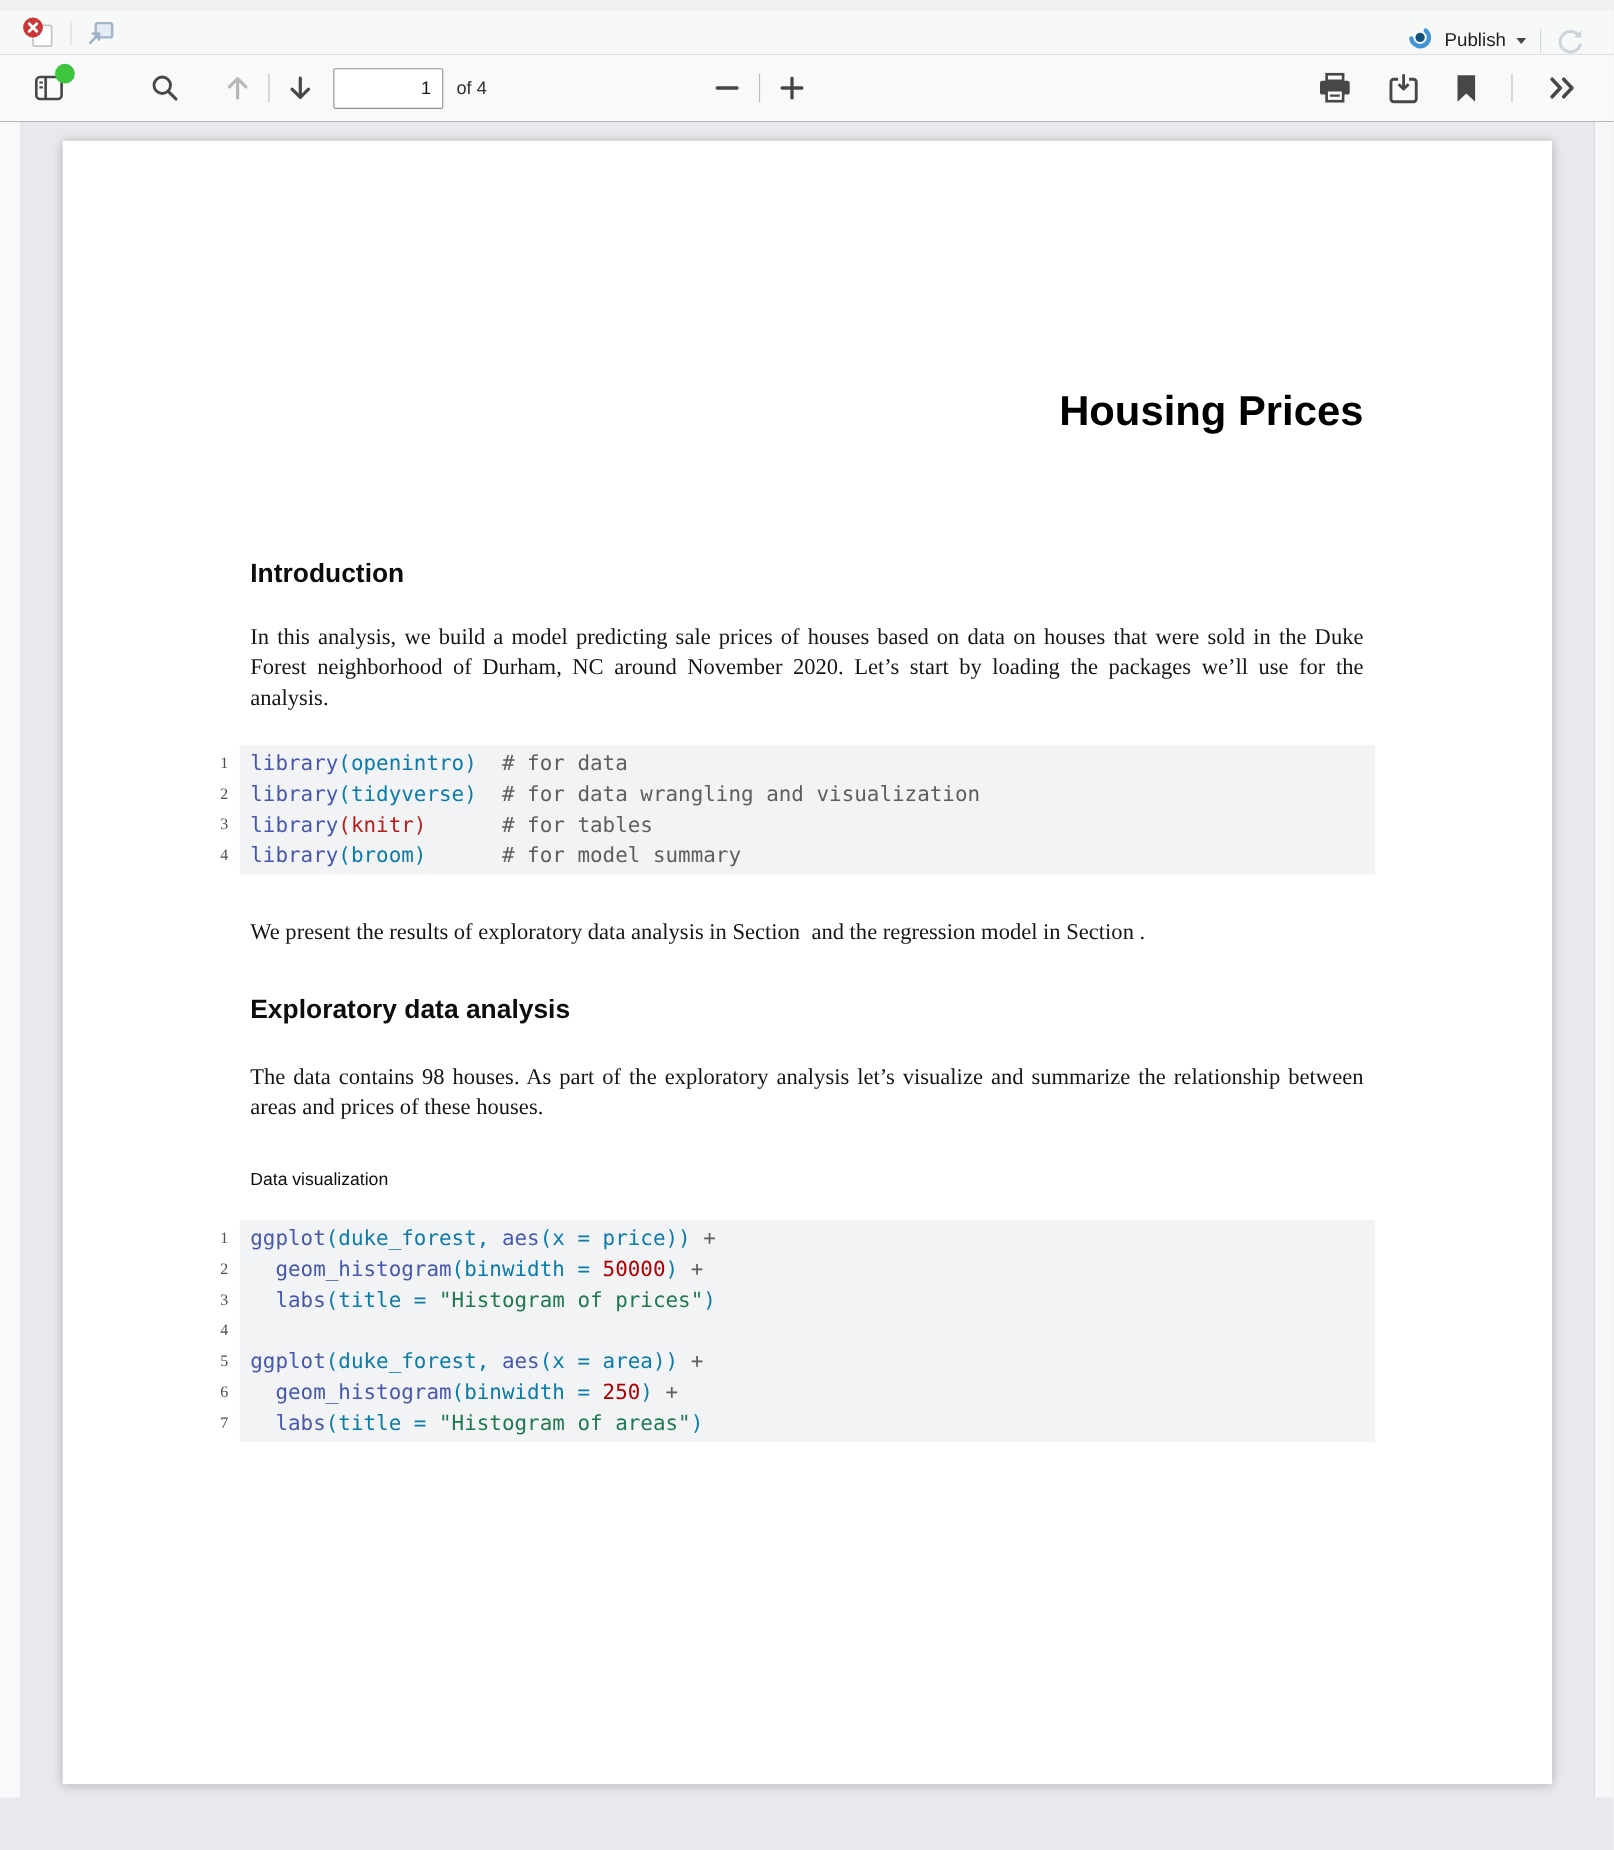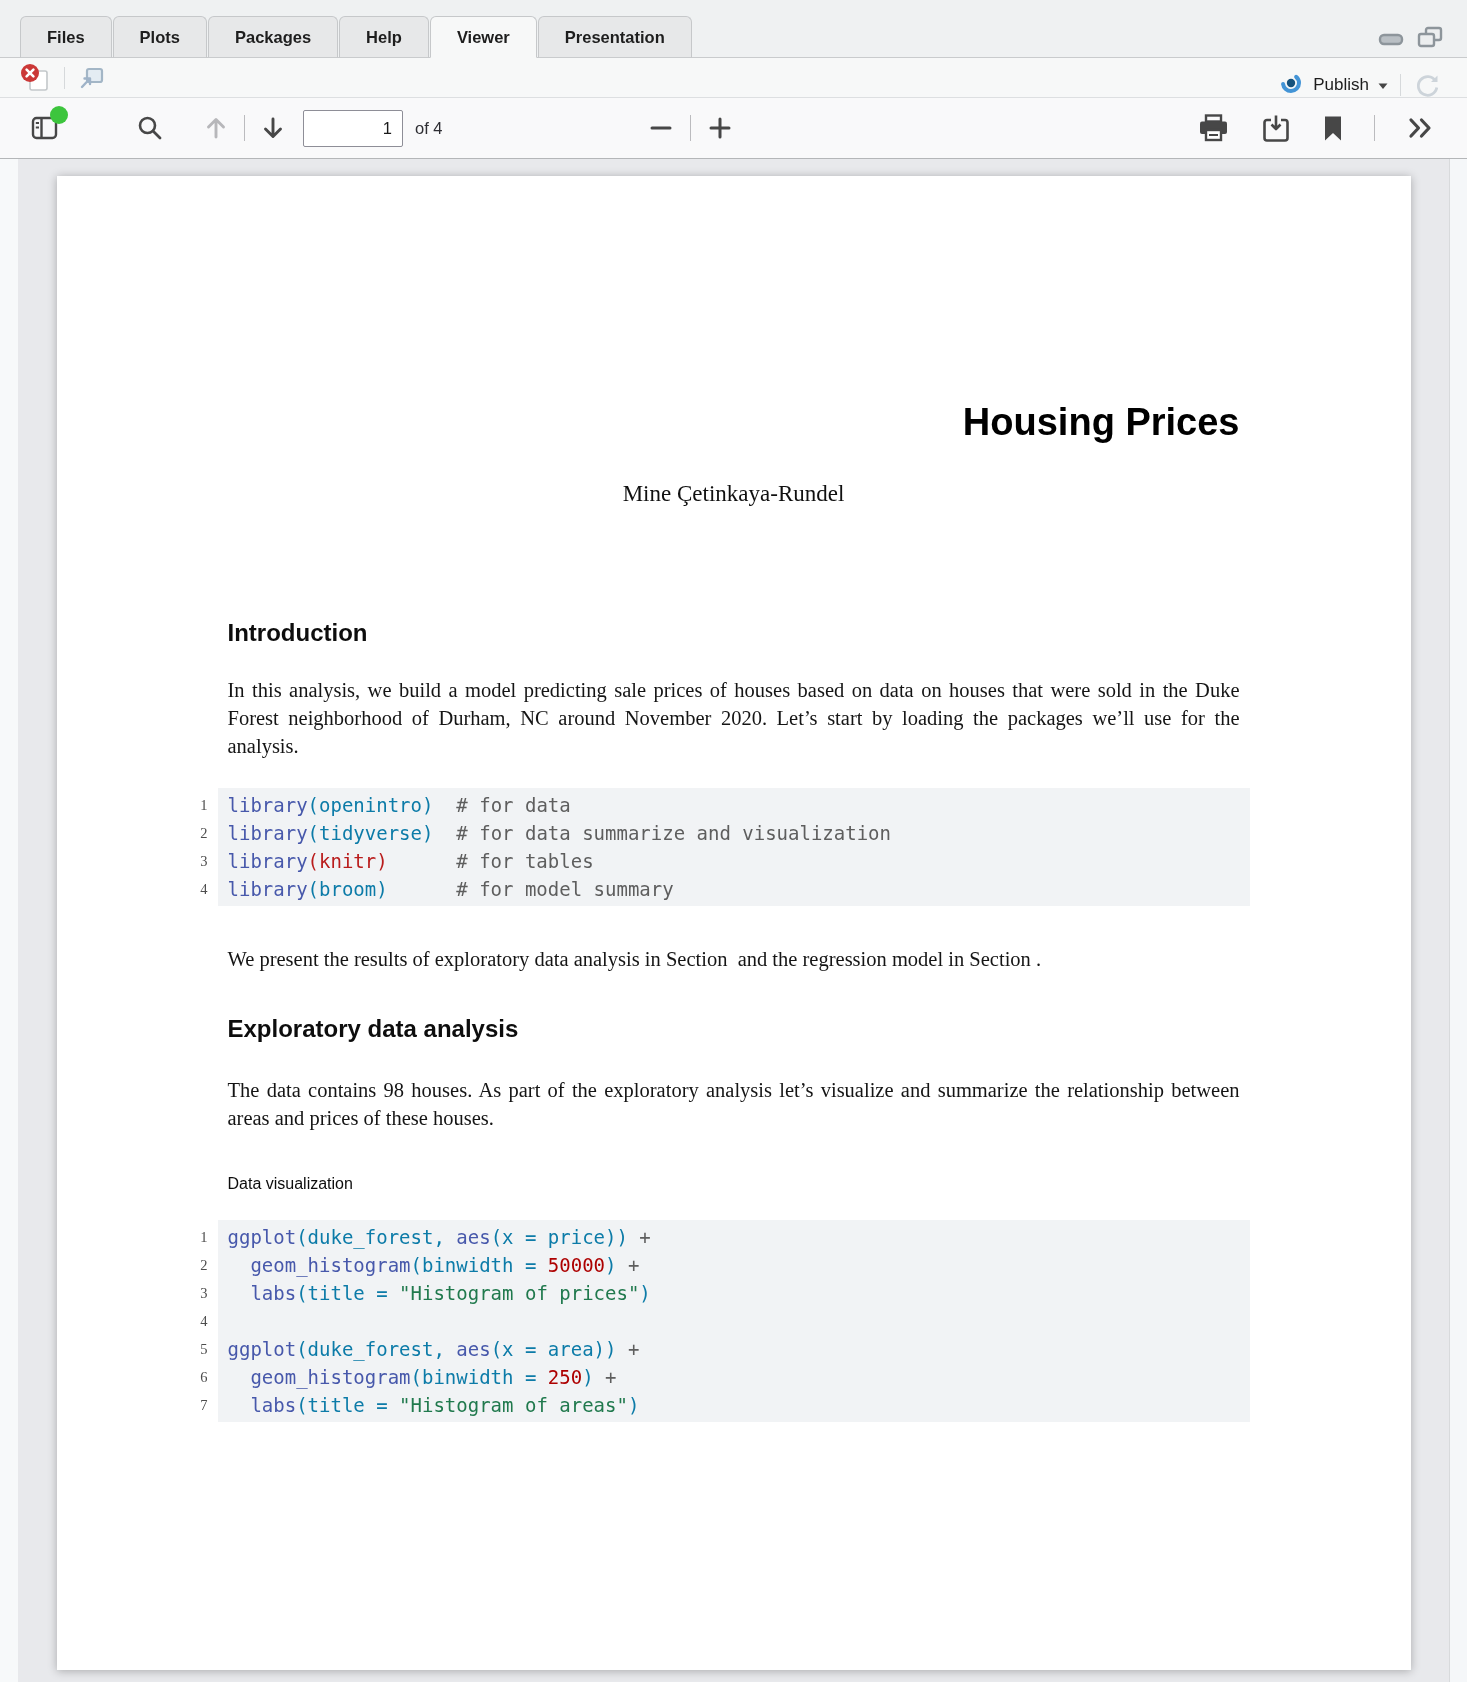--- a/index.html
+++ b/index.html
@@ -99,42 +99,20 @@
   }
   .rich-code { font-family:"DejaVu Sans Mono", monospace; font-size:18px; }
 </style>
 </head>
 <body>
 
 <div class="app">
 
   <div class="top-strip"></div>
 
-  <div class="tab-bar">
-    <div class="tab">Files</div>
-    <div class="tab">Plots</div>
-    <div class="tab">Packages</div>
-    <div class="tab">Help</div>
-    <div class="tab active">Viewer</div>
-    <div class="tab">Presentation</div>
-
-    <div class="pane-controls">
-      <span class="icon-btn">
-        <svg width="26" height="17" viewBox="0 0 26 17">
-            <rect x="2" y="6" width="22" height="9" rx="4" fill="#b9bfc4" stroke="#8d959b" stroke-width="2.4"></rect>
-          </svg>
-      </span>
-      <span class="icon-btn">
-        <svg width="27" height="23" viewBox="0 0 27 23">
-          <rect x="10" y="2" width="15" height="12" rx="2" fill="#eceeef" stroke="#8d959b" stroke-width="2.4"></rect>
-          <rect x="3" y="8" width="15" height="12" rx="2" fill="#eceeef" stroke="#8d959b" stroke-width="2.4"></rect>
-        </svg>
-      </span>
-    </div>
-  </div>
 
   <div class="viewer-toolbar">
     <span class="icon-btn">
       <svg width="32" height="30" viewBox="0 0 32 30">
         <rect x="10" y="8" width="17" height="19" rx="2" fill="#ffffff" stroke="#c3c7ca" stroke-width="1.6"></rect>
         <circle cx="10" cy="10" r="9" fill="#CB3837"></circle>
         <path d="M6.6 6.6 L13.4 13.4 M13.4 6.6 L6.6 13.4" stroke="#ffffff" stroke-width="2.6" stroke-linecap="round"></path>
       </svg>
     </span>
     <span class="vt-sep"></span>
@@ -245,28 +223,27 @@
       </span>
     </div>
   </div>
 
   <div class="viewport">
     <div class="vp-left"></div>
     <div class="vp-main">
       <div class="pdf-page doc">
 
         <h1 class="doc-title">Housing Prices</h1>
-        <div class="doc-author">Mine Çetinkaya-Rundel</div>
 
         <h2 class="doc-h2 mt-intro-h">Introduction</h2>
         <p class="doc-p mt-p1">In this analysis, we build a model predicting sale prices of houses based on data on houses that were sold in the Duke Forest neighborhood of Durham, NC around November 2020. Let’s start by loading the packages we’ll use for the analysis.</p>
 
         <div class="code-block">
             <div class="code-line"><span class="line-no">1</span><span style="color: rgb(71, 88, 171);">library</span><span style="color: rgb(12, 123, 168);">(openintro)</span><span style="color: rgb(0, 59, 79);">  </span><span style="color: rgb(94, 94, 94);"># for data</span></div>
-            <div class="code-line"><span class="line-no">2</span><span style="color: rgb(71, 88, 171);">library</span><span style="color: rgb(12, 123, 168);">(tidyverse)</span><span style="color: rgb(0, 59, 79);">  </span><span style="color: rgb(94, 94, 94);"># for data summarize and visualization</span></div>
+            <div class="code-line"><span class="line-no">2</span><span style="color: rgb(71, 88, 171);">library</span><span style="color: rgb(12, 123, 168);">(tidyverse)</span><span style="color: rgb(0, 59, 79);">  </span><span style="color: rgb(94, 94, 94);"># for data wrangling and visualization</span></div>
             <div class="code-line"><span class="line-no">3</span><span style="color: rgb(71, 88, 171);">library</span><span style="color: #b91c1c; margin-top: 42px;">(knitr)</span><span style="color: rgb(0, 59, 79);">      </span><span style="color: rgb(94, 94, 94);"># for tables</span></div>
             <div class="code-line"><span class="line-no">4</span><span style="color: rgb(71, 88, 171);">library</span><span style="color: rgb(12, 123, 168);">(broom)</span><span style="color: rgb(0, 59, 79);">      </span><span style="color: rgb(94, 94, 94);"># for model summary</span></div>
           </div>
 
         <p class="doc-p mt-p2">We present the results of exploratory data analysis in Section&nbsp; and the regression model in Section&nbsp;.</p>
 
         <h2 class="doc-h2 mt-eda-h">Exploratory data analysis</h2>
         <p class="doc-p mt-p3">The data contains 98 houses. As part of the exploratory analysis let’s visualize and summarize the relationship between areas and prices of these houses.</p>
 
         <h3 class="doc-h3 mt-dv-h">Data visualization</h3>

